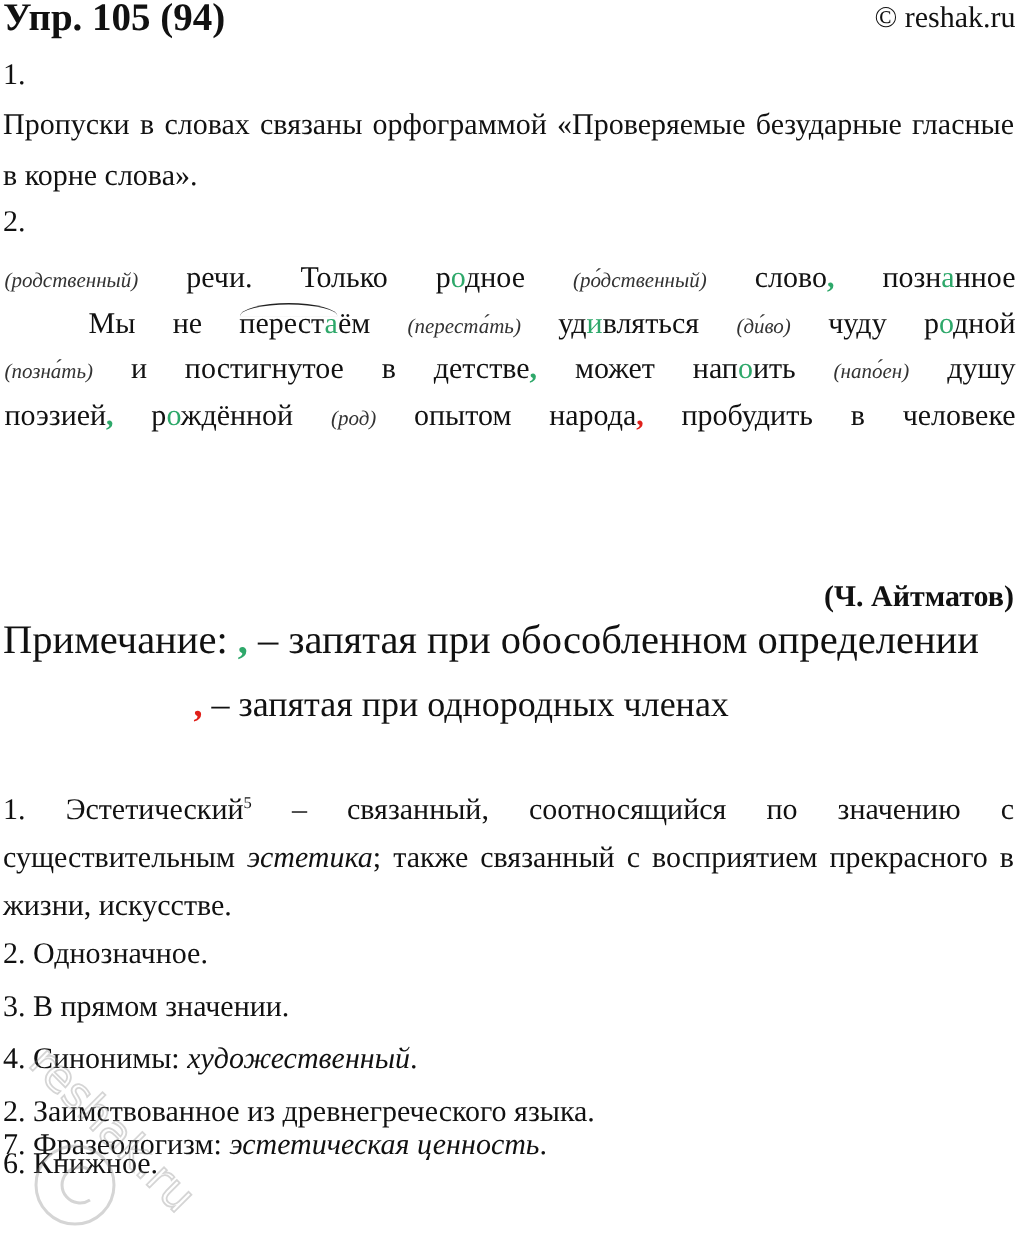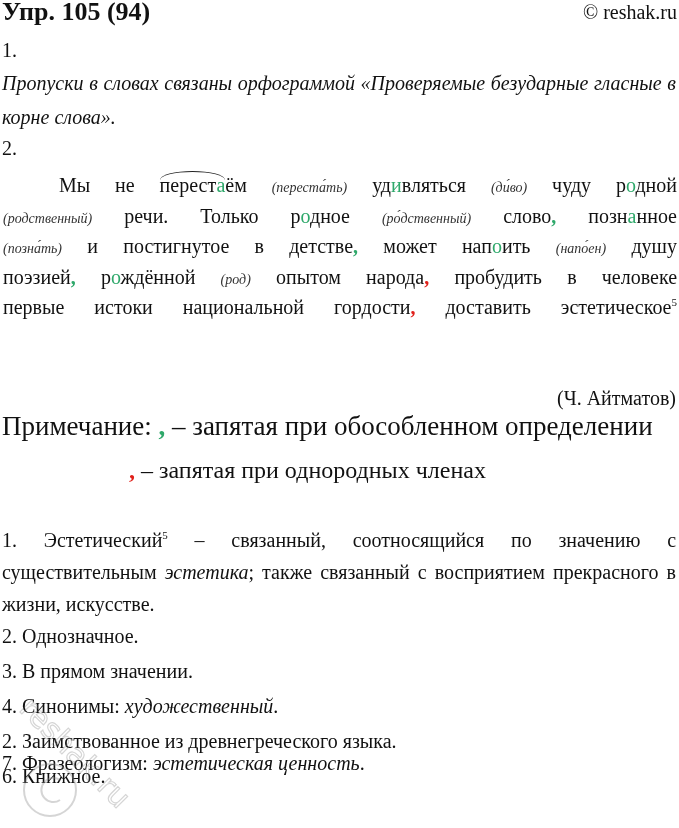--- a/index.html
+++ b/index.html
@@ -27,21 +27,21 @@
   .vowel { color: #2ea86a; font-weight: normal; }
   .c-green { color: #2ea86a; font-weight: bold; }
   .c-red { color: #e0201a; font-weight: bold; }
   .root { position: relative; }
   .root::before {
     content: ""; position: absolute; left: 0; right: 0; top: -3px; height: 8px;
     border-top: 1.4px solid #222; border-radius: 50% 50% 0 0 / 100% 100% 0 0;
   }
   sup { font-size: 11px; line-height: 0; }
 
-  .author { position: absolute; right: 3px; top: 386px; font-size: 20px; line-height: 24px; }
+  .author { position: absolute; right: 3px; top: 386px; font-size: 20px; line-height: 24px; font-weight: bold; }
   .note1 { position: absolute; left: 2px; top: 414px; font-size: 27px; line-height: 24px; }
   .note2 { position: absolute; left: 129px; top: 458px; font-size: 24px; line-height: 24px; }
 
   .def1 { position: absolute; left: 2px; top: 524px; width: 674px; font-size: 20px; line-height: 32px; text-align: justify; }
   .item { position: absolute; left: 2px; font-size: 20px; line-height: 24px; }
   em { font-style: italic; }
 
   .watermark {
     position: absolute; left: 8px; top: 690px; width: 150px; height: 138px;
     pointer-events: none; opacity: 0.35;
@@ -51,34 +51,33 @@
 <body>
 
 <div class="page">
 
   <div class="header">
     <span class="title">Упр. 105 (94)</span>
     <span class="site">© reshak.ru</span>
   </div>
 
   <div class="plain" style="top:38px">1.</div>
-  <div class="justify" style="top:66px; line-height:34px;font-style:italic;">Пропуски в словах связаны орфограммой «Проверяемые безударные гласные в корне слова».</div>
+  <div class="justify" style="top:66px; line-height:34px;">Пропуски в словах связаны орфограммой «Проверяемые безударные гласные в корне слова».</div>
   <div class="plain" style="top:136px">2.</div>
 
   <div class="exercise">
 
+    <span class="line"><span class="check">(родственный)</span><span> речи. Только р</span><span class="vowel">о</span><span>дное </span><span class="check">(ро́дственный)</span><span> слово</span><span class="c-green">,</span><span> позн</span><span class="vowel">а</span><span>нное</span></span>
+
     <span class="line"><span class="indent"></span><span>Мы не </span><span class="root"><span>перест</span><span class="vowel">а</span></span><span>ём</span><span> </span><span class="check">(переста́ть)</span><span> уд</span><span class="vowel">и</span><span>вляться </span><span class="check">(ди́во)</span><span> чуду р</span><span class="vowel">о</span><span>дной</span></span>
-
-    <span class="line"><span class="check">(родственный)</span><span> речи. Только р</span><span class="vowel">о</span><span>дное </span><span class="check">(ро́дственный)</span><span> слово</span><span class="c-green">,</span><span> позн</span><span class="vowel">а</span><span>нное</span></span>
 
     <span class="line"><span class="check">(позна́ть)</span><span> и постигнутое в детстве</span><span class="c-green">,</span><span> может нап</span><span class="vowel">о</span><span>ить </span><span class="check">(напо́ен)</span><span> душу</span></span>
 
     <span class="line"><span>поэзией</span><span class="c-green">,</span><span> р</span><span class="vowel">о</span><span>ждённой </span><span class="check">(род)</span><span> опытом народа</span><span class="c-red">,</span><span> пробудить в человеке</span></span>
 
-    <span class="line"><span>первые истоки национальной гордости</span><span class="c-red">,</span><span> доставить эстетическое</span><sup>5</sup></span>
 
 
   </div>
 
   <div class="author">(Ч. Айтматов)</div>
 
   <div class="note1">
     <span>Примечание:</span>
     <span class="c-green">,</span><span> – запятая при обособленном определении</span>
   </div>

